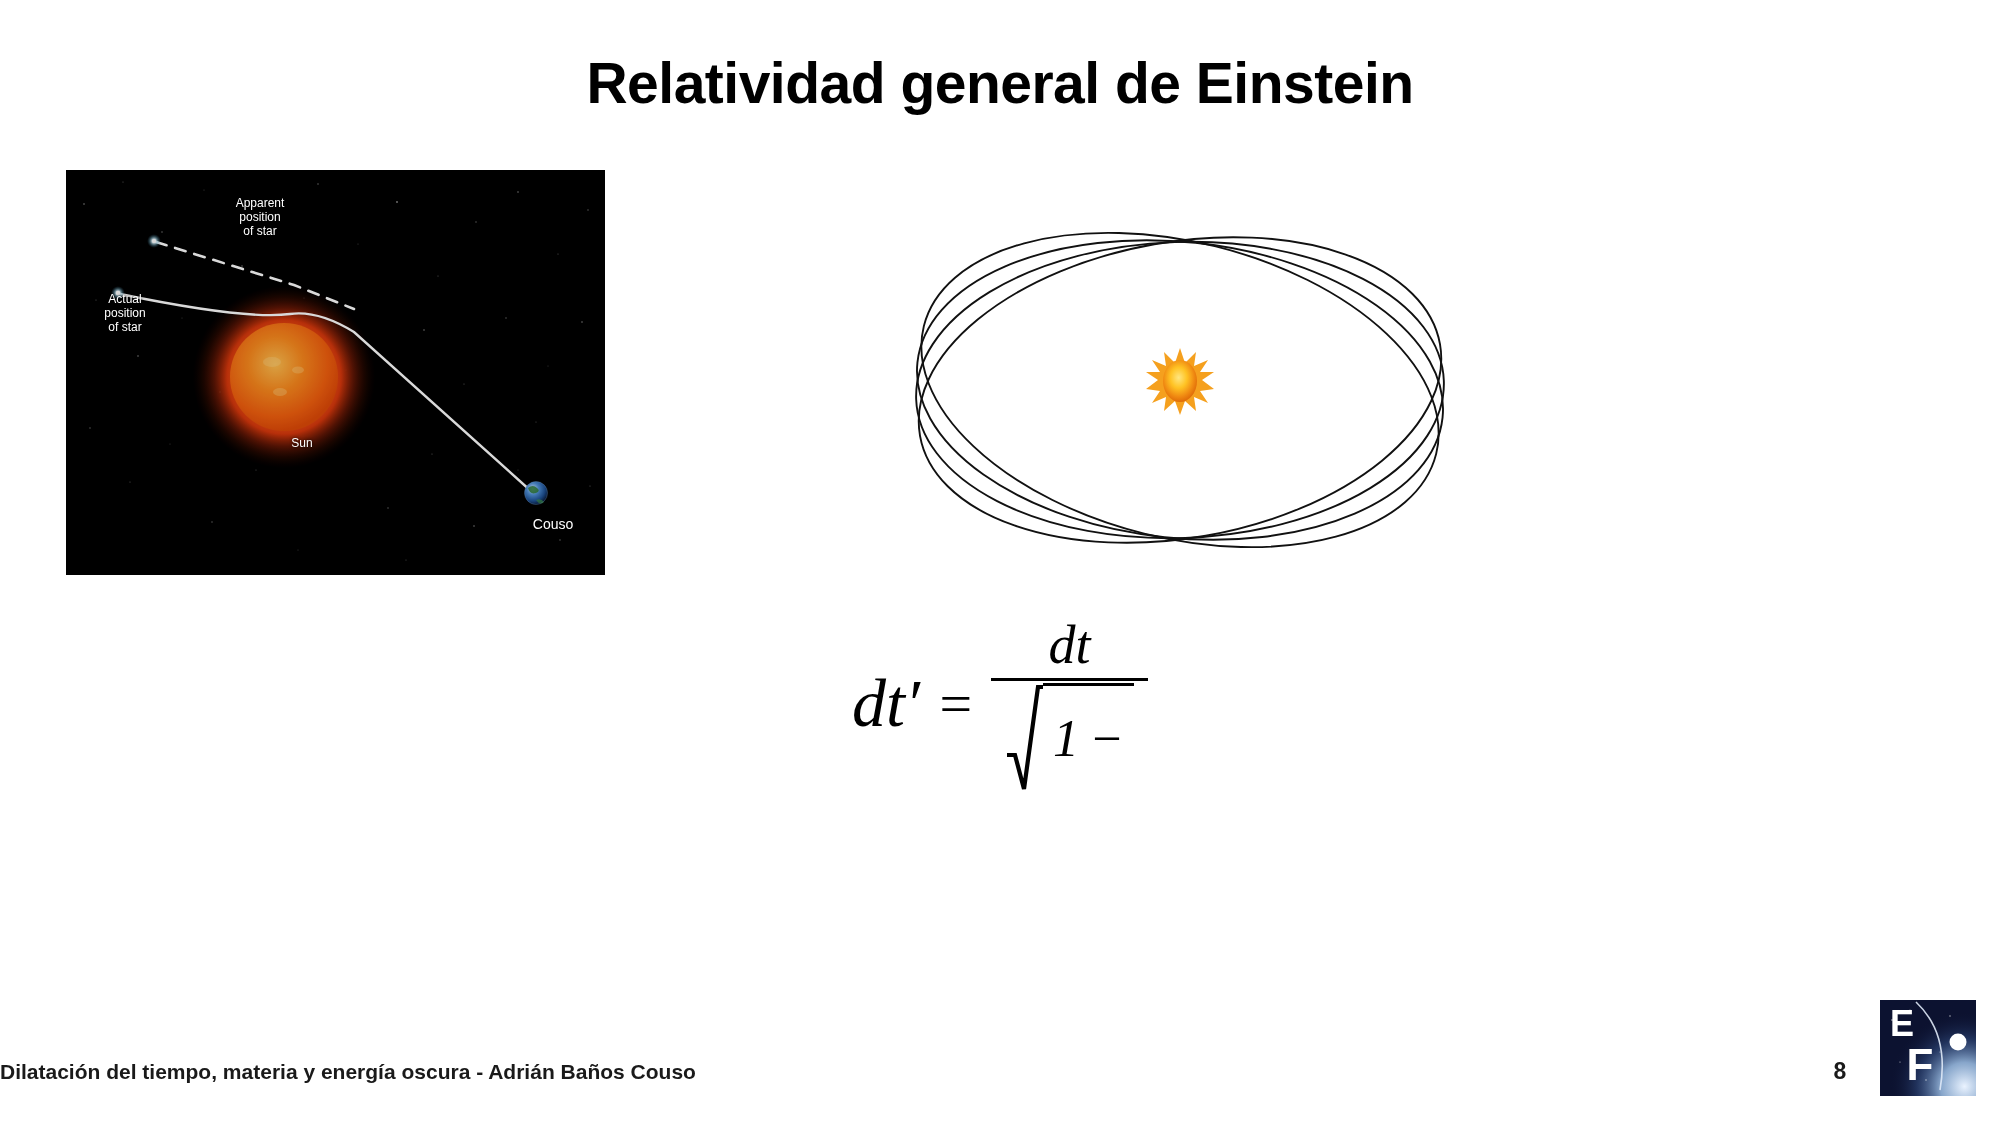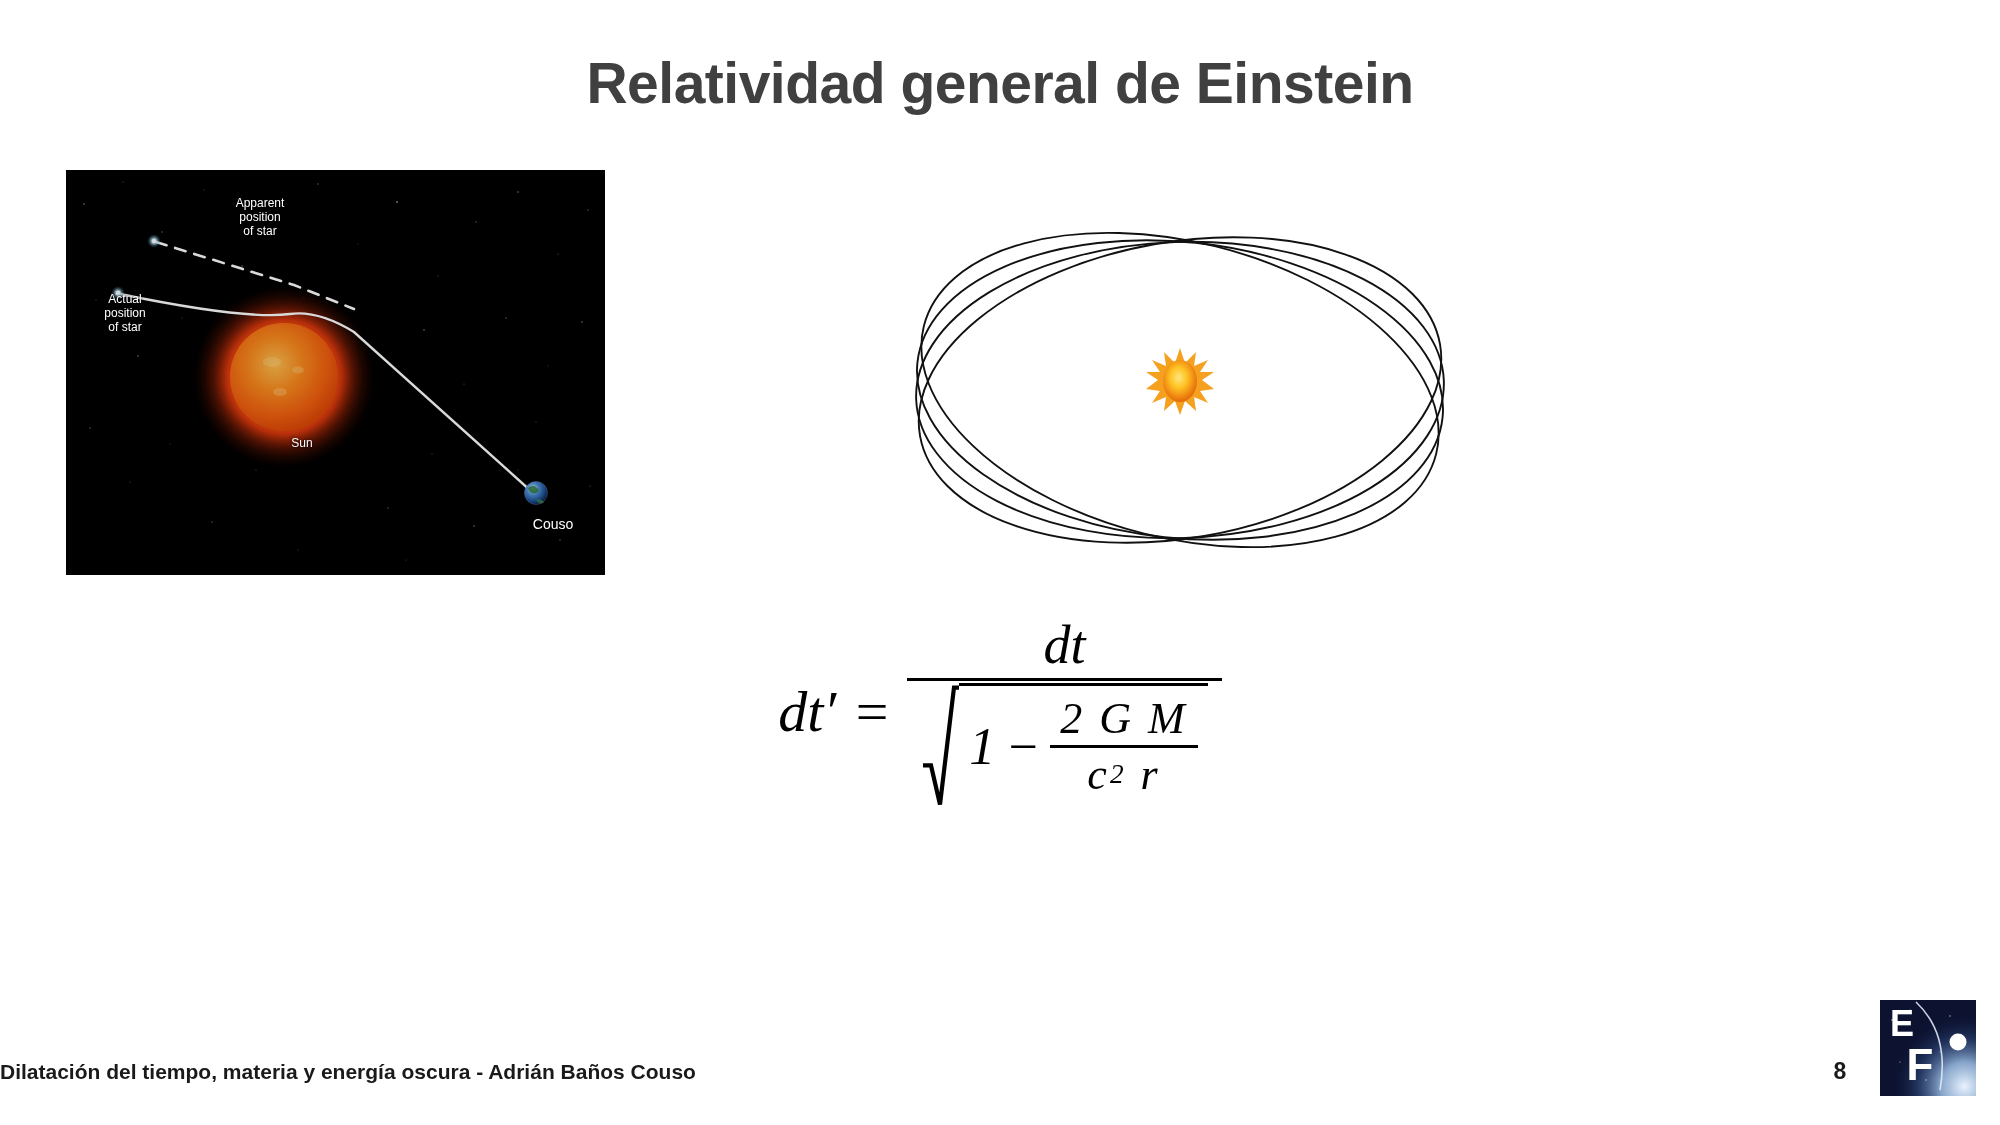--- a/index.html
+++ b/index.html
@@ -19,21 +19,21 @@
   
   #slide-title {
     position: absolute;
     left: 0;
     top: 52px;
     width: 2000px;
     text-align: center;
     font-size: 57px;
     font-weight: bold;
     letter-spacing: -0.5px;
-    color: #404040;
+    color: #000000;
     line-height: 1.1;
   }
 
   
   #lensing-figure {
     position: absolute;
     left: 66px;
     top: 170px;
     width: 539px;
     height: 405px;
@@ -81,21 +81,21 @@
     font-family: "Liberation Serif", serif;
     font-style: italic;
     color: #000000;
   }
   .math-row {
     display: inline-flex;
     align-items: center;
     justify-content: center;
     gap: 10px;
   }
-  .lhs { font-size: 58px; }
+  .lhs { font-size: 68px; }
   .prime { font-style: italic; }
   .eq { font-size: 58px; font-style: italic; padding: 0 6px; }
 
   .frac {
     display: inline-flex;
     flex-direction: column;
     align-items: stretch;
     justify-content: center;
     vertical-align: middle;
   }
@@ -337,25 +337,20 @@
         <span class="radicand-wrap">
           <span class="radical-sign">
             <svg viewBox="0 0 38 110" preserveAspectRatio="none">
               <path d="M2 72 L10 72 L19 106 L33 4 L38 4" fill="none" stroke="#000" stroke-width="4.2" stroke-linejoin="miter" stroke-linecap="butt" vector-effect="non-scaling-stroke"></path>
             </svg>
           </span>
 
           <span class="inner-expr under-bar">
             <span>1</span>
             <span>−</span>
-            <span class="frac inner-frac">
-              <span class="num">2 G M</span>
-              <span class="bar"></span>
-              <span class="den"><span>c</span><span class="sup">2</span>&nbsp;<span>r</span></span>
-            </span>
           </span>
         </span>
 
       </span>
     </span>
   </span>
 </div>
 
 <div id="footer-text">Dilatación del tiempo, materia y energía oscura - Adrián Baños Couso</div>
 

